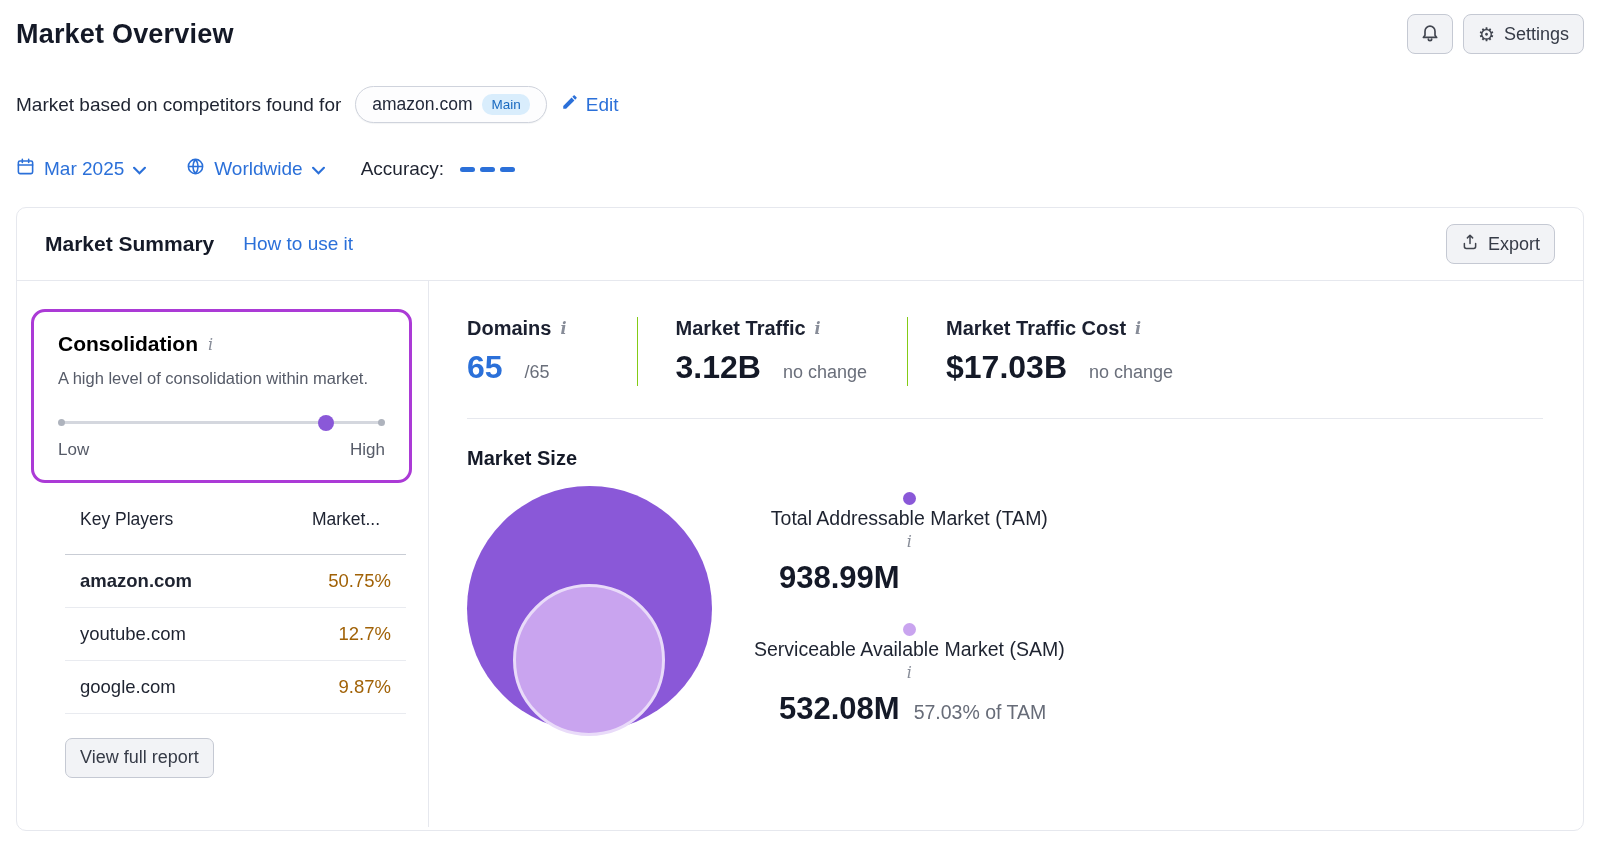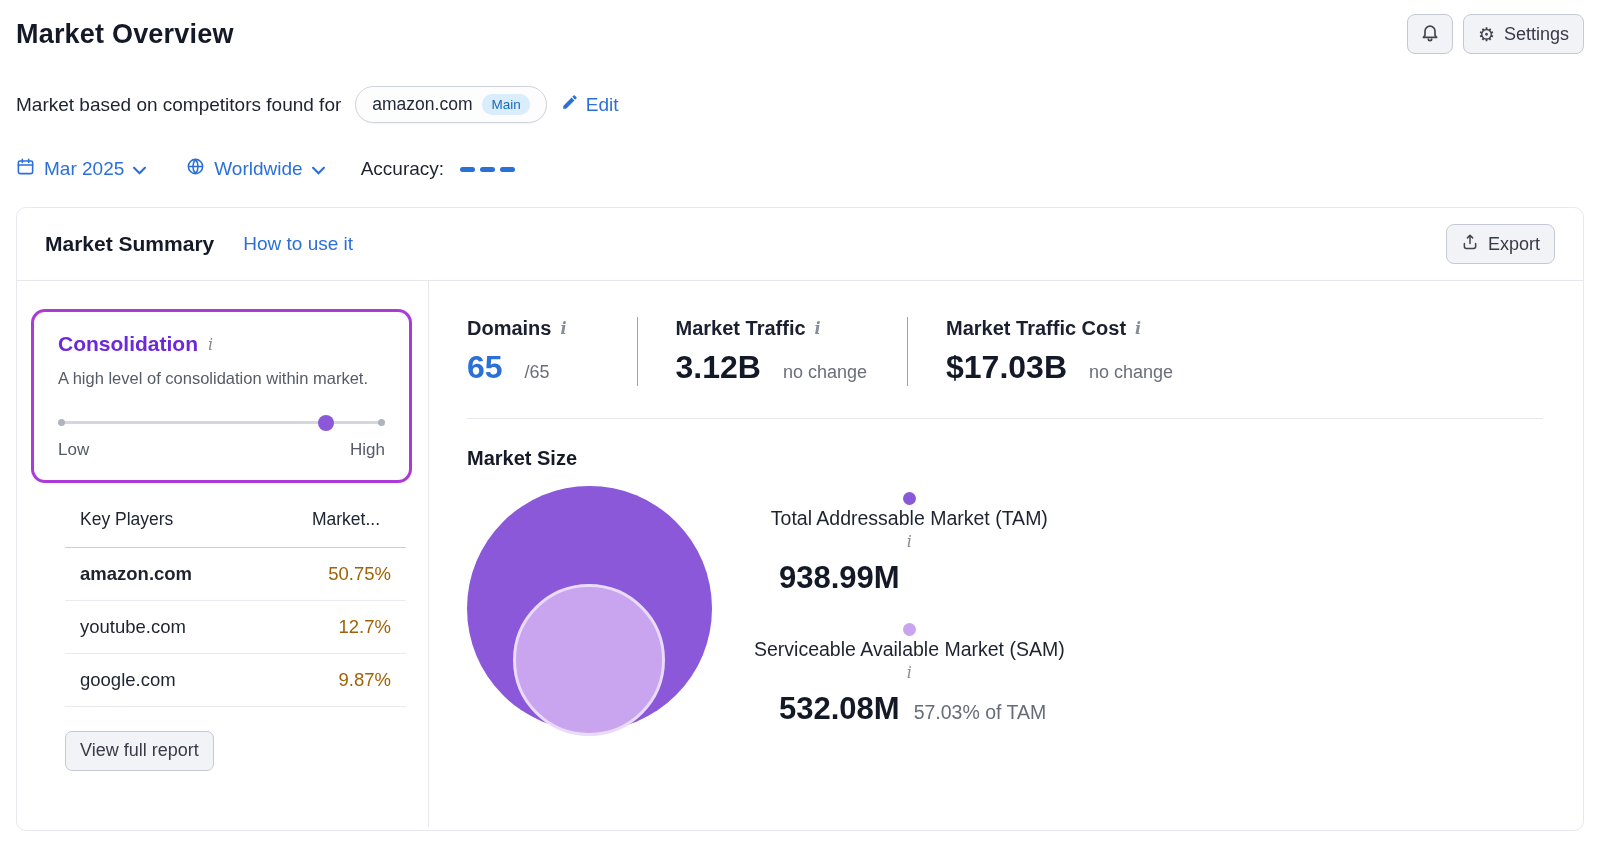--- a/index.html
+++ b/index.html
@@ -51,35 +51,35 @@
   .howto { font-size: 19px; margin-left: 29px; }
   .spacer { flex: 1; }
 
   .card-body { display: flex; height: 546px; }
   .left-col { flex: 0 0 412px; width: 412px; border-right: 1px solid #e6e8ee; padding: 28px 0 0 14px; }
   .right-col { flex: 1; padding: 36px 40px 0 38px; }
 
   
   .hl-box { border: 3px solid #ab3ad6; border-radius: 14px; padding: 20px 24px; margin-right: 16px; }
   .box-title-row { display: flex; align-items: center; gap: 10px; }
-  .box-title { font-size: 21px; font-weight: 700; color: #6d28d9; }
+  .box-title { font-size: 21px; font-weight: 700; color: #000000; }
   .info { font-family: "DejaVu Serif", serif; font-style: italic; font-size: 16px; color: #878c98; cursor: pointer; }
   .cons-desc { margin-top: 10px; font-size: 16.5px; line-height: 1.5; color: #565b68; max-width: 320px; }
 
   .slider { position: relative; height: 16px; margin-top: 24px; }
   .slider-track { position: absolute; left: 4px; right: 4px; top: 6.5px; height: 3px; background: #d4d7de; border-radius: 2px; }
   .slider-end { position: absolute; width: 7px; height: 7px; border-radius: 50%; background: #aeb3bd; top: 4.5px; }
   .slider-end.left { left: 0; }
   .slider-end.right { right: 0; }
   .slider-thumb { position: absolute; width: 16px; height: 16px; border-radius: 50%; background: #8a58d8; top: 0; left: 82%; transform: translateX(-50%); cursor: pointer; }
   .slider-labels { display: flex; justify-content: space-between; margin-top: 9px; font-size: 17px; color: #565b68; }
 
   
   .kp-table { margin: 26px 22px 0 34px; }
-  .kp-head { display: flex; justify-content: space-between; padding: 0 26px 17px 15px; font-size: 17.5px; color: #202533; border-bottom: 1px solid #c9cdd5; }
+  .kp-head { display: flex; justify-content: space-between; padding: 0 26px 24px 15px; font-size: 17.5px; color: #202533; border-bottom: 1px solid #c9cdd5; }
   .kp-row { display: flex; justify-content: space-between; align-items: center; padding: 15px 15px; border-bottom: 1px solid #e9ebf0; font-size: 18.5px; color: #1e2330; }
   .kp-row.main .kp-domain { font-weight: 700; }
   .kp-share { color: #a16207; cursor: pointer; text-align: center; }
   .view-report { margin: 24px 0 0 34px; border-radius: 7px; }
 
   
   .stats { display: flex; align-items: flex-start; }
   .stat { padding-right: 40px; }
   .stat:first-child { padding-right: 70px; }
   .stat + .stat { padding-left: 38px; border-left: 1px solid #84cc16; }

